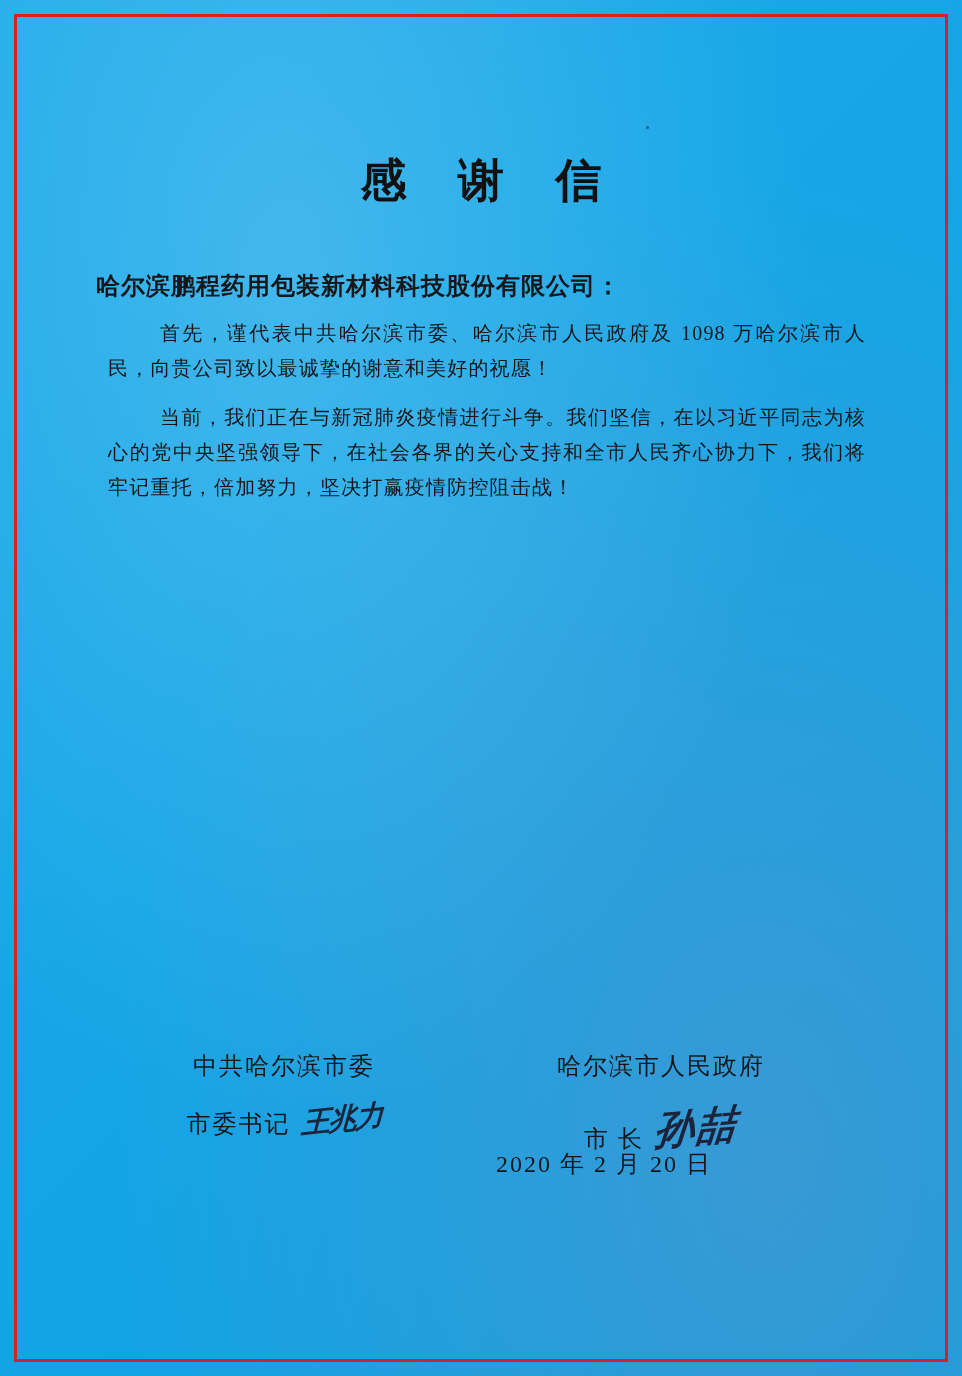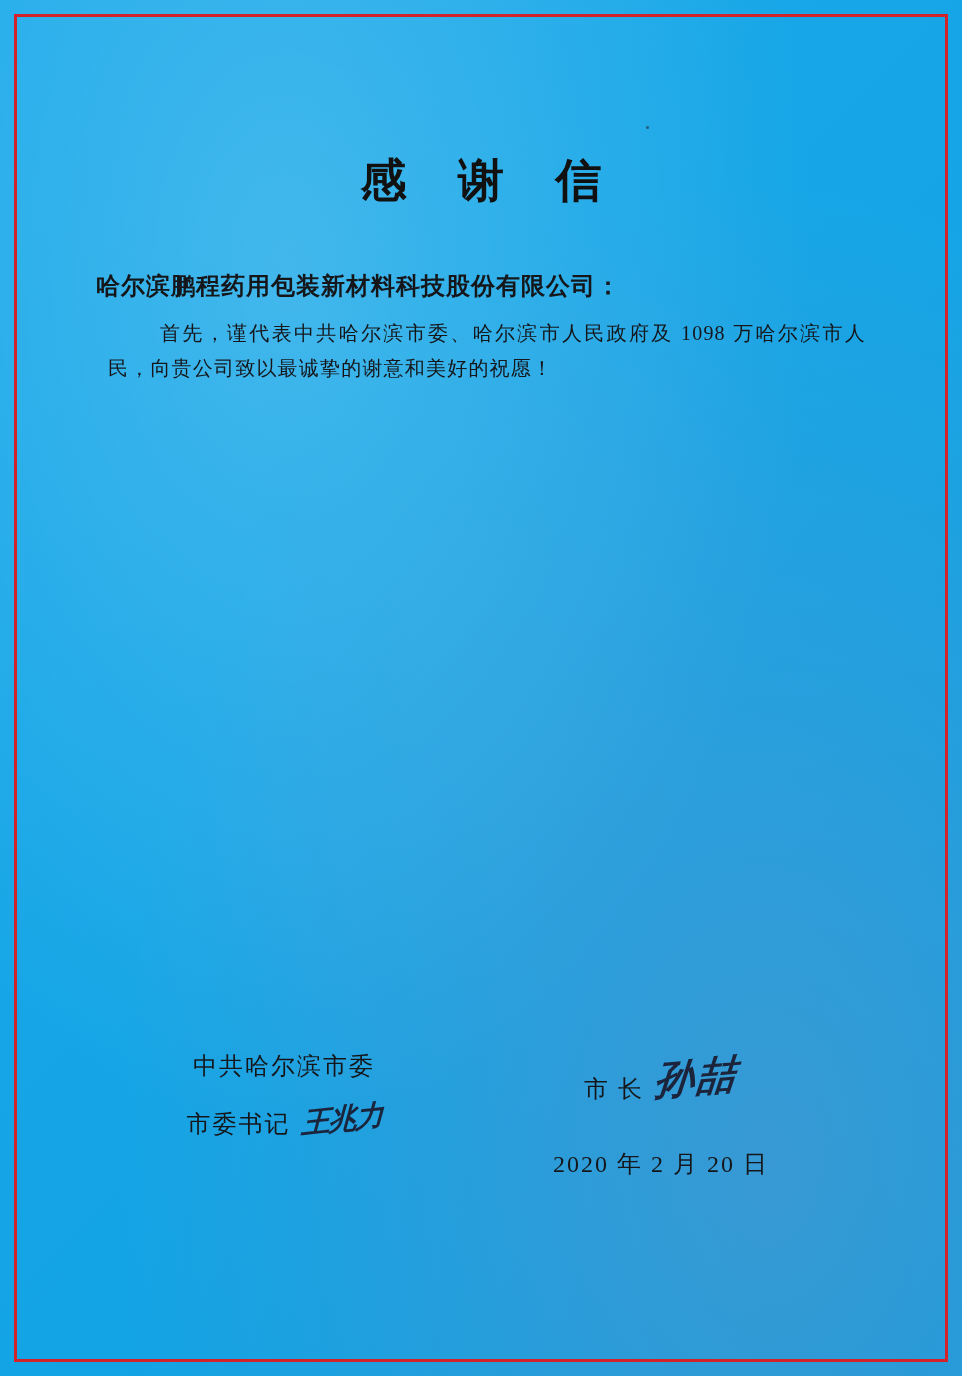--- a/index.html
+++ b/index.html
@@ -114,21 +114,20 @@
   .sig-right .handwritten {
     font-size: 40px;
     letter-spacing: 2px;
     transform: rotate(-5deg) skewX(-10deg);
   }
   .sig-date {
     position: absolute;
     left: 400px;
     width: 330px;
     top: 118px;
-    text-align: center;
     font-size: 24px;
     letter-spacing: 2px;
     color: #15161a;
   }
   .ink-dot {
     position: absolute;
     left: 646px;
     top: 126px;
     width: 3px;
     height: 3px;
@@ -142,31 +141,33 @@
 <div class="page">
   <div class="paper-texture"></div>
   <div class="border-outer"></div>
 
   <div class="content">
     <h1 class="doc-title">感 谢 信</h1>
 
     <div class="salutation">哈尔滨鹏程药用包装新材料科技股份有限公司：</div>
 
     <p class="para">首先，谨代表中共哈尔滨市委、哈尔滨市人民政府及 1098 万哈尔滨市人民，向贵公司致以最诚挚的谢意和美好的祝愿！</p>
+    <p class="para">当前，我们正在与新冠肺炎疫情进行斗争。我们坚信，在以习近平同志为核心的党中央坚强领导下，在社会各界的关心支持和全市人民齐心协力下，我们将牢记重托，倍加努力，坚决打赢疫情防控阻击战！</p>
 
     <div class="signature-block">
       <div class="sig-col sig-left">
         <div class="sig-org">中共哈尔滨市委</div>
         <div class="sig-role-row">
           <span class="sig-role">市委书记</span>
           <span class="handwritten">王兆力</span>
         </div>
       </div>
 
       <div class="sig-col sig-right">
+        <div class="sig-org">哈尔滨市人民政府</div>
         <div class="sig-role-row">
           <span class="sig-role">市 长</span>
           <span class="handwritten">孙喆</span>
         </div>
       </div>
 
       <div class="sig-date">2020 年 2 月 20 日</div>
     </div>
   </div>
 

